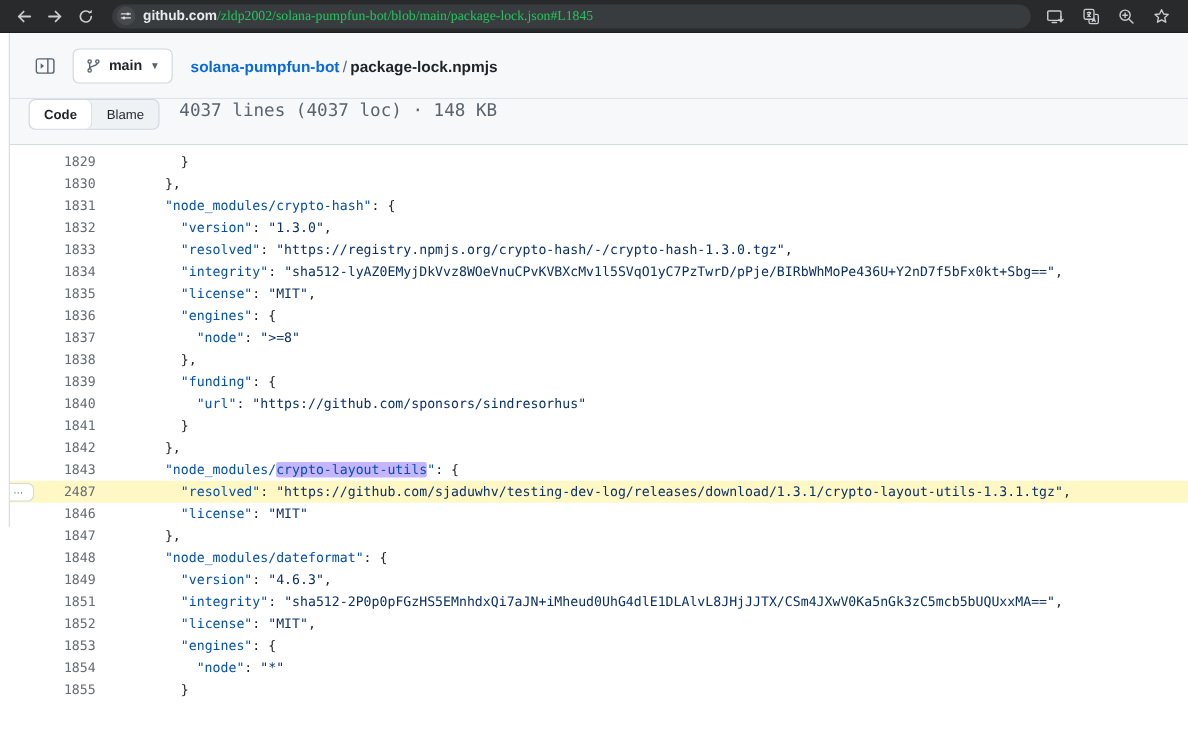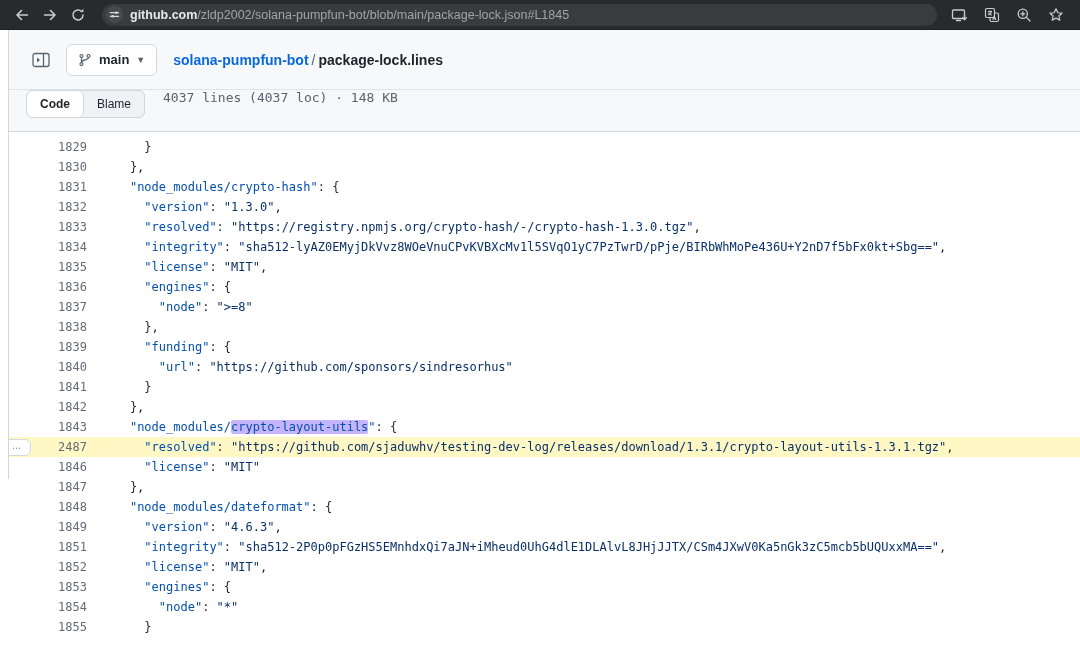--- a/index.html
+++ b/index.html
@@ -6,21 +6,21 @@
   body{width:1080px;height:667px;background:#fff;font-family:"Liberation Sans",sans-serif;position:relative;}
 
   
   .browser-bar{height:30px;background:#282a2c;display:flex;align-items:center;padding:0 10px;box-sizing:border-box;border-bottom:1px solid #1e1f21;}
   .nav-btn{width:24px;height:24px;display:flex;align-items:center;justify-content:center;color:#c9ccd0;font-size:15px;flex:0 0 auto;margin-right:4px;cursor:pointer;}
   .nav-btn svg{display:block;}
   .omnibox{flex:1 1 auto;height:22px;background:#393c3f;border-radius:12px;display:flex;align-items:center;padding:0 10px 0 4px;margin:0 14px 0 8px;min-width:0;cursor:text;}
   .site-chip{width:17px;height:17px;border-radius:50%;background:#47494d;display:flex;align-items:center;justify-content:center;margin-right:7px;flex:0 0 auto;}
   .url{font-size:12.5px;white-space:nowrap;overflow:hidden;}
   .url .host{color:#e8eaed;font-weight:700;}
-  .url .path{color:#a3a3a3;}
+  .url .path{color:#22c55e;font-family:Liberation Serif, serif;}
   .bar-actions{display:flex;align-items:center;gap:16px;flex:0 0 auto;margin-right:6px;}
   .bar-actions .abtn{color:#c9ccd0;cursor:pointer;display:flex;align-items:center;}
 
   
   .page{margin-left:8px;border-left:1px solid #d0d7de;height:449px;box-sizing:border-box;background:#fff;}
 
   
   .file-header{height:60px;background:#f6f8fa;border-bottom:1px solid #dee3e9;display:flex;align-items:center;padding-left:17px;box-sizing:border-box;}
   .panel-btn{width:30px;height:30px;display:flex;align-items:center;justify-content:center;border-radius:6px;cursor:pointer;color:#59636e;flex:0 0 auto;}
   .branch-btn{margin-left:10px;height:30px;background:#ffffff;border:1px solid #d0d7de;border-radius:6px;display:flex;align-items:center;gap:7px;padding:0 11px;cursor:pointer;flex:0 0 auto;}
@@ -29,25 +29,25 @@
   .breadcrumb{margin-left:16px;font-size:14px;display:flex;align-items:center;gap:3px;white-space:nowrap;}
   .breadcrumb .repo{color:#0969da;font-weight:700;cursor:pointer;text-decoration:none;}
   .breadcrumb .sep{color:#59636e;}
   .breadcrumb .file{color:#1f2328;font-weight:700;}
 
   
   .file-toolbar{height:42px;background:#f6f8fa;border-bottom:1px solid #d0d7de;display:flex;align-items:flex-start;padding-left:17px;box-sizing:border-box;}
   .seg{display:flex;border:1px solid #d0d7de;border-radius:6px;overflow:hidden;background:#eff2f5;flex:0 0 auto;}
   .seg .segbtn{font-size:12px;padding:6px 13px;color:#1f2328;cursor:pointer;}
   .seg .active{background:#ffffff;font-weight:700;border-right:1px solid #d0d7de;border-radius:6px;}
-  .file-meta{margin-left:18px;font-family:"DejaVu Sans Mono","Liberation Mono",monospace;font-size:13px;color:#59636e;white-space:nowrap;}
+  .file-meta{margin-left:18px;font-family:"DejaVu Sans Mono","Liberation Mono",monospace;font-size:16px;color:#59636e;white-space:nowrap;}
 
   
   .code-area{height:535px;overflow:hidden;background:#fff;padding-top:5px;box-sizing:border-box;font-family:"DejaVu Sans Mono","Liberation Mono",monospace;font-size:12px;}
-  .crow{display:flex;height:20px;line-height:20px;position:relative;}
+  .crow{display:flex;height:20px;line-height:20px;position:relative;gap:20px;}
   .crow.hl{background:#fff8c5;}
   .ln{width:78px;flex:0 0 auto;text-align:right;padding-right:14px;color:#636c76;cursor:pointer;user-select:none;}
   .cl{white-space:pre;flex:1 1 auto;color:#1f2328;}
   .tk-pun{color:#1f2328;}
   .tk-key{color:#0550ae;}
   .tk-str{color:#0a3069;}
   .tk-sel{color:#0550ae;background:#c4b5fd;border-radius:2px;}
   .dots{position:absolute;left:-6px;top:2px;width:26px;height:15px;background:#ffffff;border:1px solid #d0d7de;border-radius:6px;color:#57606a;font-size:9px;letter-spacing:1px;display:flex;align-items:center;justify-content:center;cursor:pointer;font-family:"Liberation Sans",sans-serif;}
 </style>
 </head>
@@ -143,21 +143,21 @@
             <circle cx="12" cy="3.4" r="1.7"></circle>
             <path d="M4 5.2v5.6M12 5.2c0 3.3-8 2.2-8 5.6"></path>
           </g>
         </svg>
       <span class="blabel">main</span>
       <span class="caret">▼</span>
     </div>
     <div class="breadcrumb">
       <a class="repo">solana-pumpfun-bot</a>
       <span class="sep">/</span>
-      <span class="file">package-lock.lines</span>
+      <span class="file">package-lock.npmjs</span>
     </div>
   </div>
 
   <div class="file-toolbar">
     <div class="seg">
       <span class="segbtn active">Code</span>
       <span class="segbtn">Blame</span>
     </div>
     <span class="file-meta">4037 lines (4037 loc) · 148 KB</span>
   </div>

